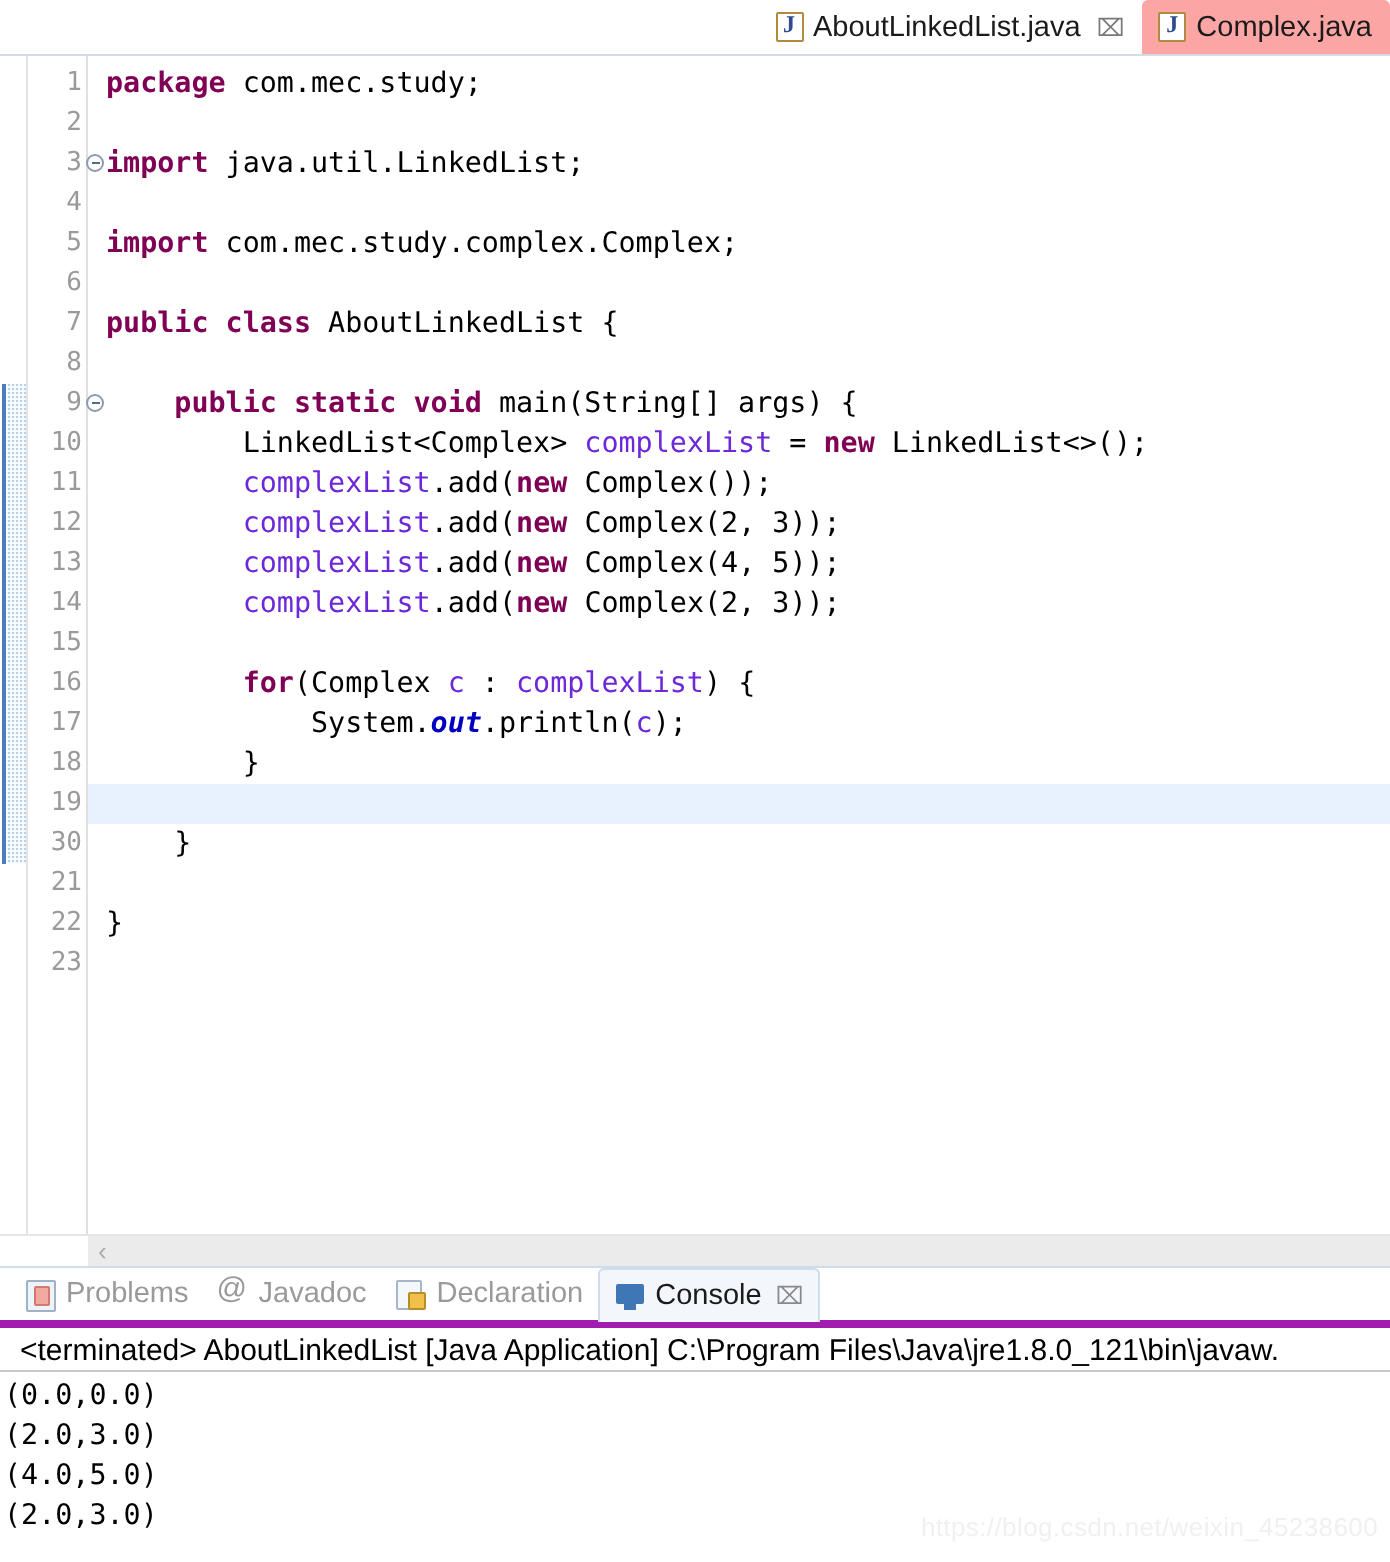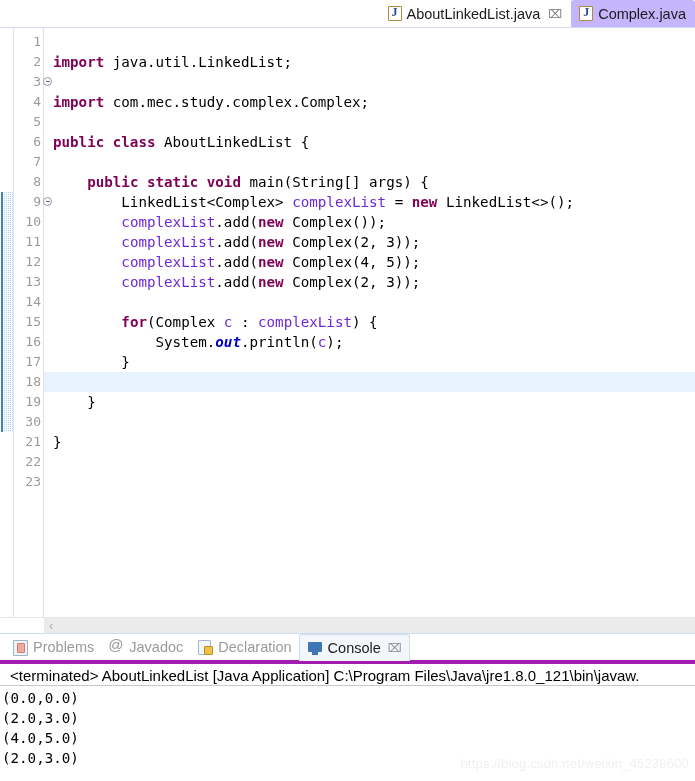--- a/index.html
+++ b/index.html
@@ -30,21 +30,21 @@
     height: 27px;
     padding: 0 9px 0 8px;
     font-size: 14.5px;
     color: #1b1b1b;
     white-space: nowrap;
     cursor: default;
     border-top-left-radius: 3px;
     border-top-right-radius: 3px;
   }
   .tab.active { background: #ffffff; }
-  .tab.inactive { background: #c4b5fd; }
+  .tab.inactive { background: #fca5a5; }
   .tab-label { margin-left: 5px; }
   .tab-close {
     margin-left: 8px;
     font-size: 12px;
     color: #7a7a7a;
     line-height: 1;
   }
   .java-icon {
     width: 14px; height: 15px;
     position: relative;
@@ -331,20 +331,21 @@
         <div class="ln">16</div>
         <div class="ln">17</div>
         <div class="ln">18</div>
         <div class="ln">19</div>
         <div class="ln">30</div>
         <div class="ln">21</div>
         <div class="ln">22</div>
         <div class="ln">23</div>
       </div>
     <div class="code-area" id="code-area">
+        <div class="cl"><span class="kw">package</span><span class="pl"> com.mec.study;</span></div>
         <div class="cl">&nbsp;</div>
         <div class="cl"><span class="kw">import</span><span class="pl"> java.util.LinkedList;</span></div>
         <div class="cl">&nbsp;</div>
         <div class="cl"><span class="kw">import</span><span class="pl"> com.mec.study.complex.Complex;</span></div>
         <div class="cl">&nbsp;</div>
         <div class="cl"><span class="kw">public class</span><span class="pl"> AboutLinkedList {</span></div>
         <div class="cl">&nbsp;</div>
         <div class="cl"><span class="pl">    </span><span class="kw">public static void</span><span class="pl"> main(String[] args) {</span></div>
         <div class="cl"><span class="pl">        LinkedList&lt;Complex&gt; </span><span class="lv">complexList</span><span class="pl"> = </span><span class="kw">new</span><span class="pl"> LinkedList&lt;&gt;();</span></div>
         <div class="cl"><span class="pl">        </span><span class="lv">complexList</span><span class="pl">.add(</span><span class="kw">new</span><span class="pl"> Complex());</span></div>

